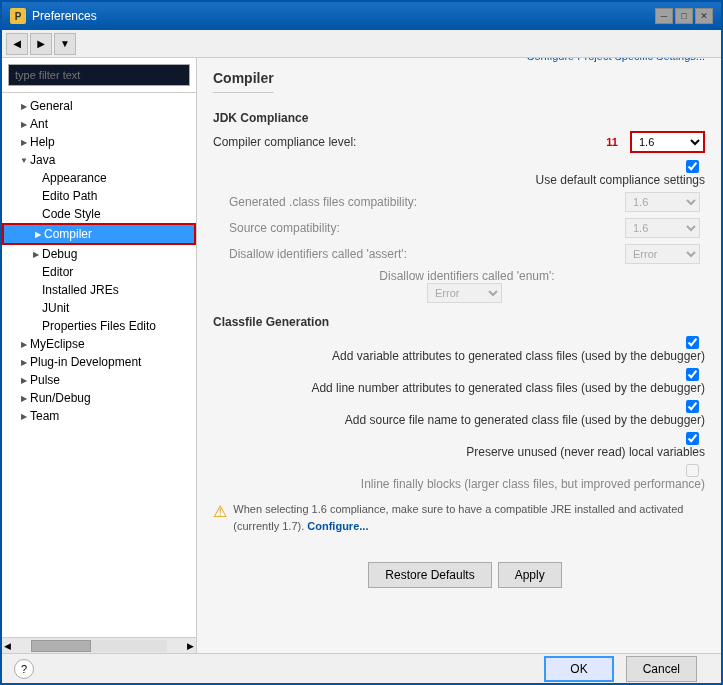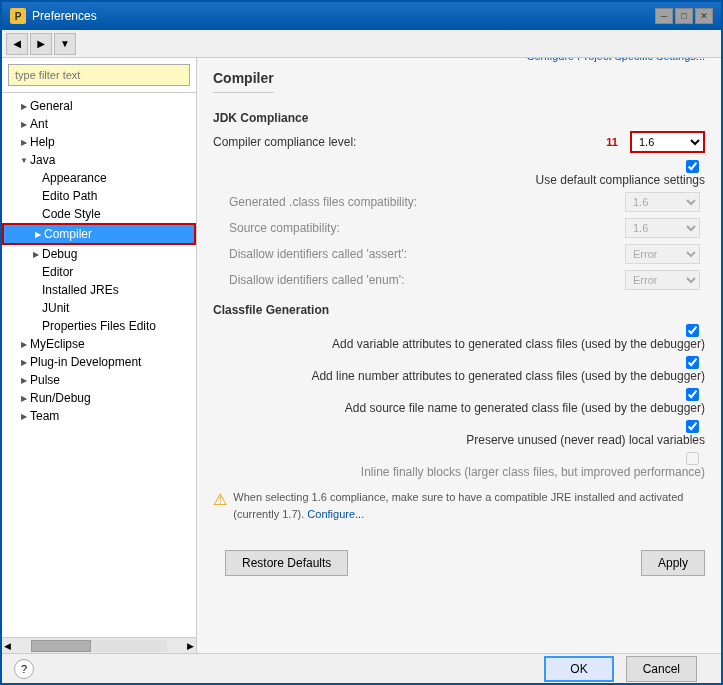--- a/index.html
+++ b/index.html
@@ -111,21 +111,21 @@
       border-bottom: 1px solid #ccc;
     }
 
     .search-input {
       width: 100%;
       height: 22px;
       border: 1px solid #aaa;
       padding: 2px 6px;
       font-size: 11px;
       color: #888;
-      background: #fef9c3;
+      background: #0f172a;
     }
 
     .tree {
       flex: 1;
       overflow-y: auto;
       padding: 4px 0;
     }
 
     .tree-item {
       display: flex;
@@ -300,20 +300,21 @@
 
     .warning-text {
       font-size: 11px;
       color: #555;
       line-height: 1.5;
     }
 
     .warning-link {
       color: #0054a6;
       text-decoration: none;
+      font-weight: bold;
     }
 
     .scrollbar-area {
       height: 16px;
       background: #e8e8e8;
       border-top: 1px solid #ccc;
       display: flex;
       align-items: center;
     }
 
@@ -327,21 +328,21 @@
 
     .scrollbar-thumb {
       width: 60px;
       height: 100%;
       background: #b0b0b0;
       border: 1px solid #999;
     }
 
     .button-bar {
       display: flex;
-      justify-content: space-between;
+      justify-content: center;
       padding: 8px 12px;
       gap: 6px;
       background: #f0f0f0;
       border-top: 1px solid #ccc;
     }
 
     .btn {
       height: 26px;
       padding: 0 16px;
       font-size: 12px;
@@ -583,21 +584,21 @@
 
       <div class="field-row" style="padding-left: 16px;">
         <span class="field-label disabled">Disallow identifiers called 'assert':</span>
         <div class="field-value">
           <select class="dropdown-disabled" disabled="">
             <option>Error</option>
           </select>
         </div>
       </div>
 
-      <div class="field-row" style="padding-left: 16px;">
+      <div class="field-row" style="padding-left: 16px; flex-direction: column;">
         <span class="field-label disabled">Disallow identifiers called 'enum':</span>
         <div class="field-value">
           <select class="dropdown-disabled" disabled="">
             <option>Error</option>
           </select>
         </div>
       </div>
 
       <div class="section-title" style="margin-top:12px;">Classfile Generation</div>
 

